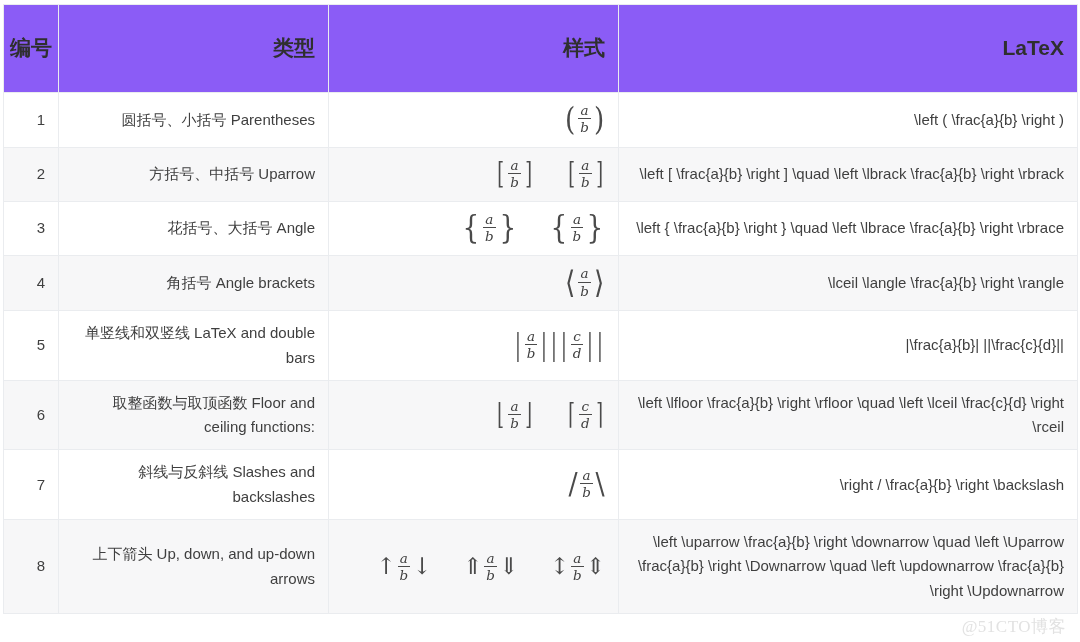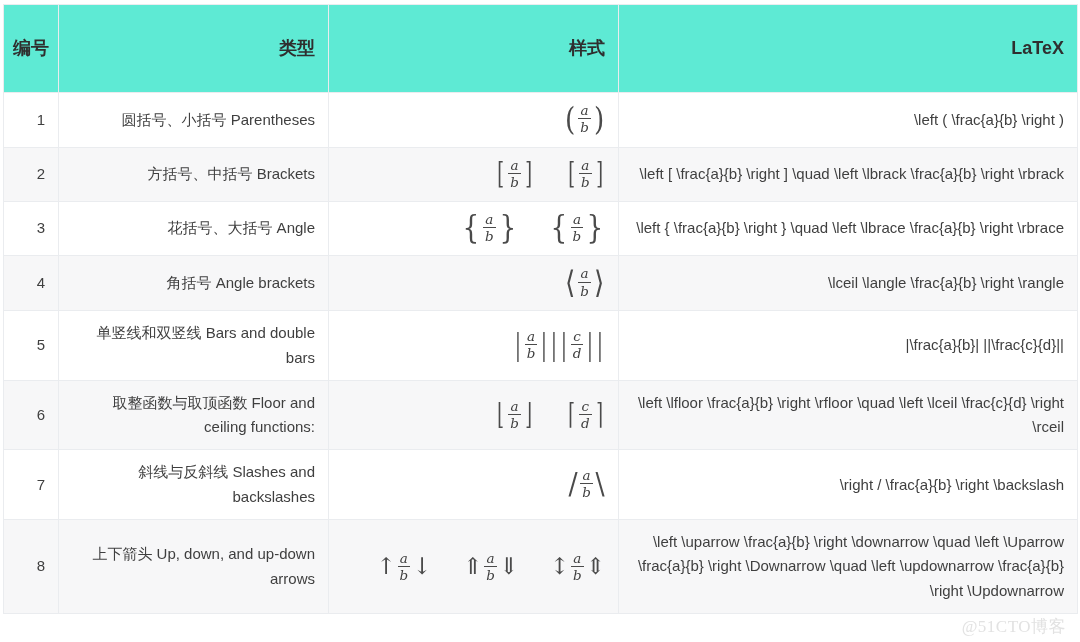--- a/index.html
+++ b/index.html
@@ -34,24 +34,24 @@
     padding: 10px 13px;
     vertical-align: middle;
     font-size: 15px;
     line-height: 1.62;
     color: #3f3f3f;
     text-align: right;
     word-wrap: break-word;
     overflow-wrap: break-word;
   }
   table.md-table thead th {
-    background: #5eead4;
+    background: #8b5cf6;
     font-weight: bold;
     color: #2f2f2f;
-    font-size: 18px;
+    font-size: 21px;
     height: 88px;
     vertical-align: middle;
   }
   table.md-table thead th.num-head {
     text-align: center;
     padding-left: 6px;
     padding-right: 6px;
     word-break: break-all;
   }
   table.md-table tbody tr.odd  > td { background: #ffffff; }
@@ -151,21 +151,21 @@
               <span class="denom">b</span>
             </span>
             <span class="delim">)</span>
           </span>
         </td>
         <td class="latex-cell">\left ( \frac{a}{b} \right )</td>
       </tr>
 
       <tr class="even">
         <td class="num-cell">2</td>
-        <td class="type-cell">方括号、中括号 Brackets</td>
+        <td class="type-cell">方括号、中括号 Uparrow</td>
         <td class="style-cell">
           <span class="mrow">
             <span class="delim thin">[</span>
             <span class="frac">
               <span class="numer">a</span>
               <span class="denom">b</span>
             </span>
             <span class="delim thin">]</span>
           </span>
           <span class="mgap"></span>
@@ -217,21 +217,21 @@
               <span class="denom">b</span>
             </span>
             <span class="delim">⟩</span>
           </span>
         </td>
         <td class="latex-cell">\lceil \langle \frac{a}{b} \right \rangle</td>
       </tr>
 
       <tr class="odd">
         <td class="num-cell">5</td>
-        <td class="type-cell">单竖线和双竖线 Bars and double bars</td>
+        <td class="type-cell">单竖线和双竖线 LaTeX and double bars</td>
         <td class="style-cell">
           <span class="mrow">
             <span class="delim thin">|</span>
             <span class="frac">
               <span class="numer">a</span>
               <span class="denom">b</span>
             </span>
             <span class="delim thin">|</span>
             <span class="delim thin">|</span>
             <span class="delim thin">|</span>

